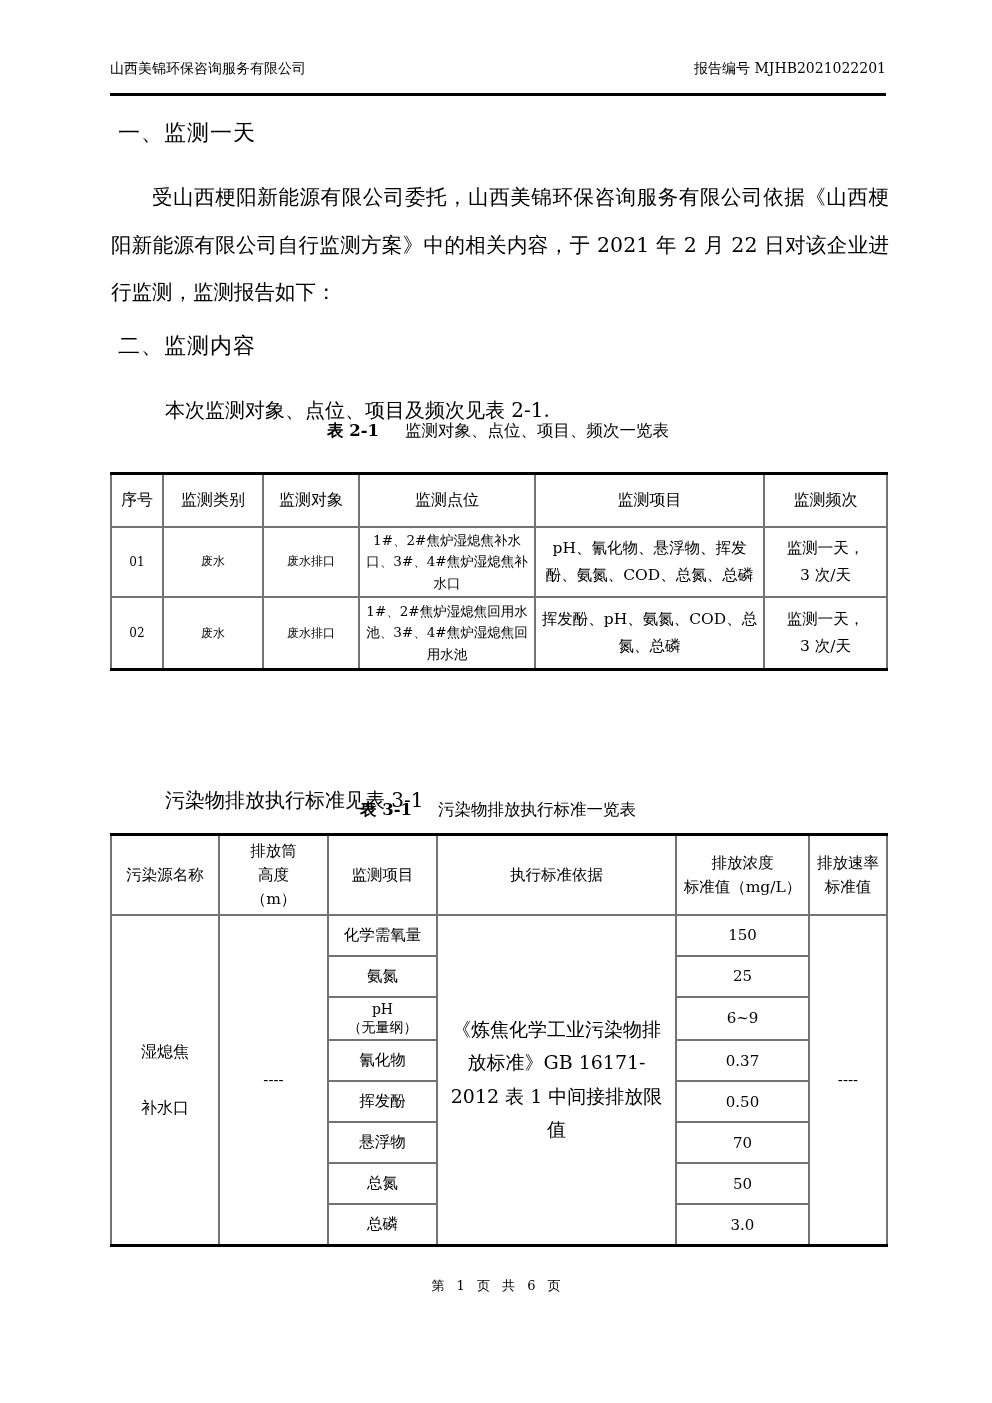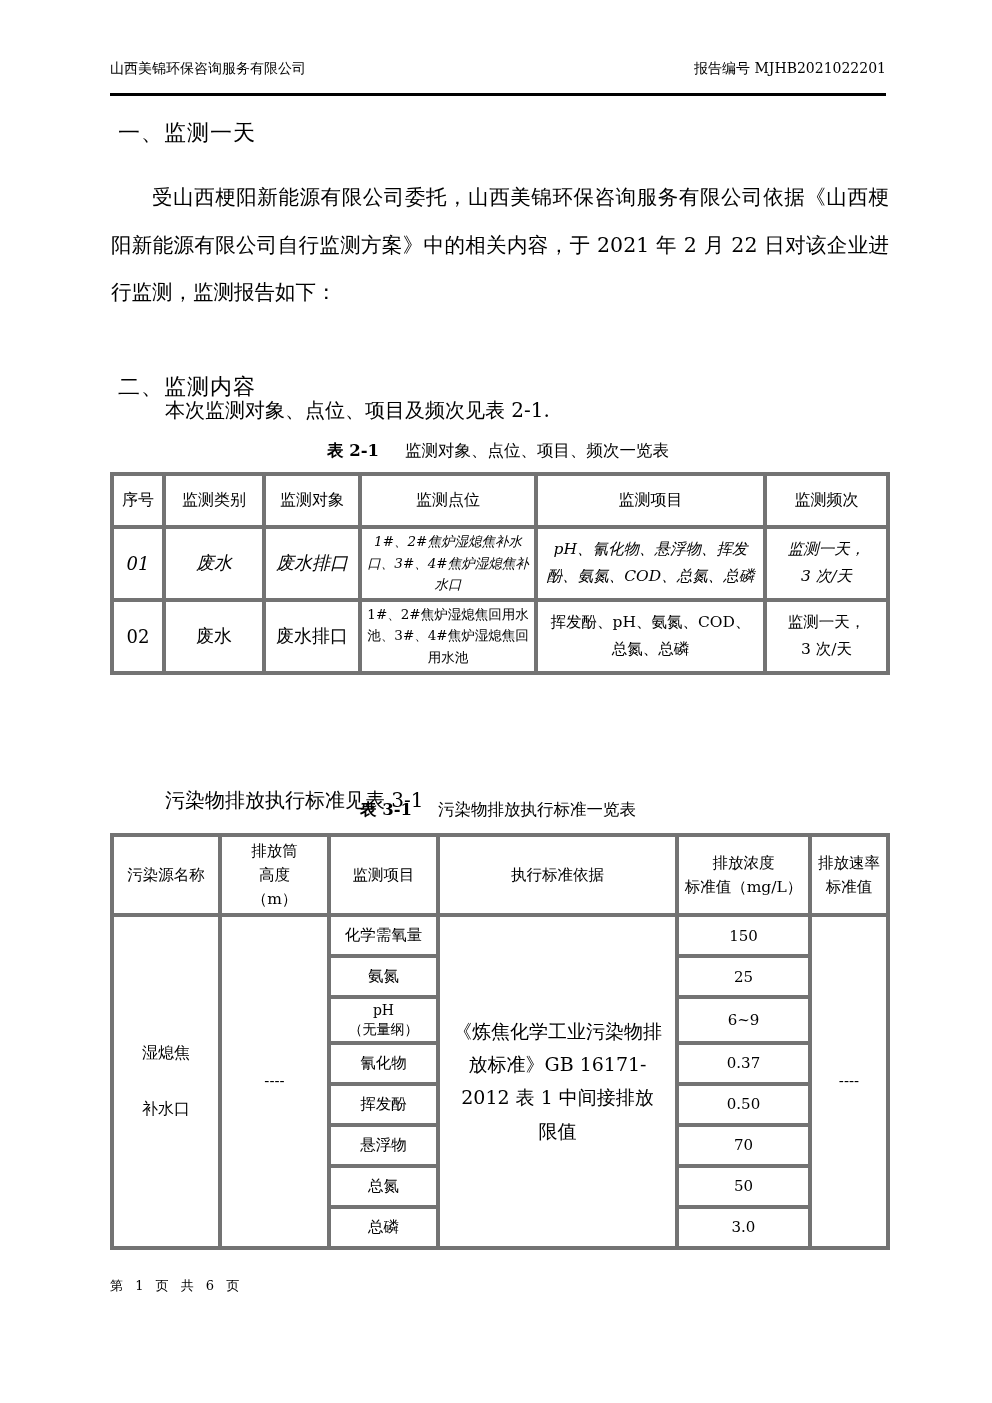--- a/index.html
+++ b/index.html
@@ -19,70 +19,70 @@
   .hdr {
     top: 60px; left: 110px; width: 776px;
     display: flex; justify-content: space-between; align-items: flex-end;
     font-size: 14px;
   }
   .hdr-rule { top: 93px; left: 110px; width: 776px; height: 3px; background: #000; }
 
   
   .h1 { font-size: 22px; letter-spacing: 1px; }
   .h1-1 { top: 118px; left: 118px; }
-  .h1-2 { top: 331px; left: 118px; margin-top: 41px; }
+  .h1-2 { top: 331px; left: 118px; }
   .h1-3 { top: 691px; left: 118px; }
   .para {
     top: 174px; left: 111px; width: 778px;
     font-size: 20.5px; line-height: 47.5px;
     text-align: justify; text-indent: 2em;
   }
   .intro { font-size: 20px; }
   .intro-2 { top: 397px; left: 165px; }
   .intro-3 { top: 757px; left: 165px; margin-top: 30px; }
   .caption { width: 776px; left: 110px; text-align: center; font-size: 16.5px; }
-  .cap-21 { top: 440px; }
+  .cap-21 { top: 420px; }
   .cap-31 { top: 799px; }
   .cap-label { font-weight: bold; margin-right: 26px; }
 
   
   table {
     border-collapse: collapse; table-layout: fixed; width: 776px;
     border-top: 3px solid #000; border-bottom: 3px solid #000;
     border-left: 2px solid #000; border-right: 2px solid #000;
   }
   td, th {
-    border: 4px solid #737373;
+    border: 2px solid #737373;
     text-align: center; vertical-align: middle;
     font-weight: normal; color: #000;
     padding: 2px 5px;
     overflow: hidden;
   }
   .preline { white-space: pre-line; }
 
   .t21 { top: 472px; left: 110px; }
   .t21 th { font-size: 16px; height: 53px; }
-  .t21 td { font-size: 18px; }
-  .t21 .r1 td { height: 70px; font-style: italic; }
+  .t21 td { font-size: 12px; }
+  .t21 .r1 td { height: 70px; }
   .t21 .r2 td { height: 72px; }
   .t21 td.point { font-size: 13.5px; line-height: 1.6; padding: 2px 2px; }
   .t21 td.items { font-size: 15.5px; line-height: 1.75; }
   .t21 td.freq  { font-size: 15.5px; line-height: 1.75; }
 
   .t31 { top: 833px; left: 110px; }
   .t31 th { font-size: 15.5px; height: 80px; line-height: 1.55; }
   .t31 td { font-size: 15px; height: 41px; }
   .t31 td.src   { font-size: 16px; line-height: 56px; }
   .t31 td.item  { font-size: 15.5px; }
   .t31 td.item-ph { font-size: 14px; line-height: 1.35; }
   .t31 td.std   { font-size: 19px; line-height: 1.75; padding: 2px 12px; }
 
   .footer {
     top: 1277px; left: 110px; width: 776px;
-    text-align: left; font-size: 13px; letter-spacing: 4px;
+    text-align: center; font-size: 13px; letter-spacing: 4px;
   }
 </style>
 </head>
 <body>
 
 <div class="page">
 
   <div class="abs hdr">
     <span>山西美锦环保咨询服务有限公司</span>
     <span>报告编号 MJHB2021022201</span>

